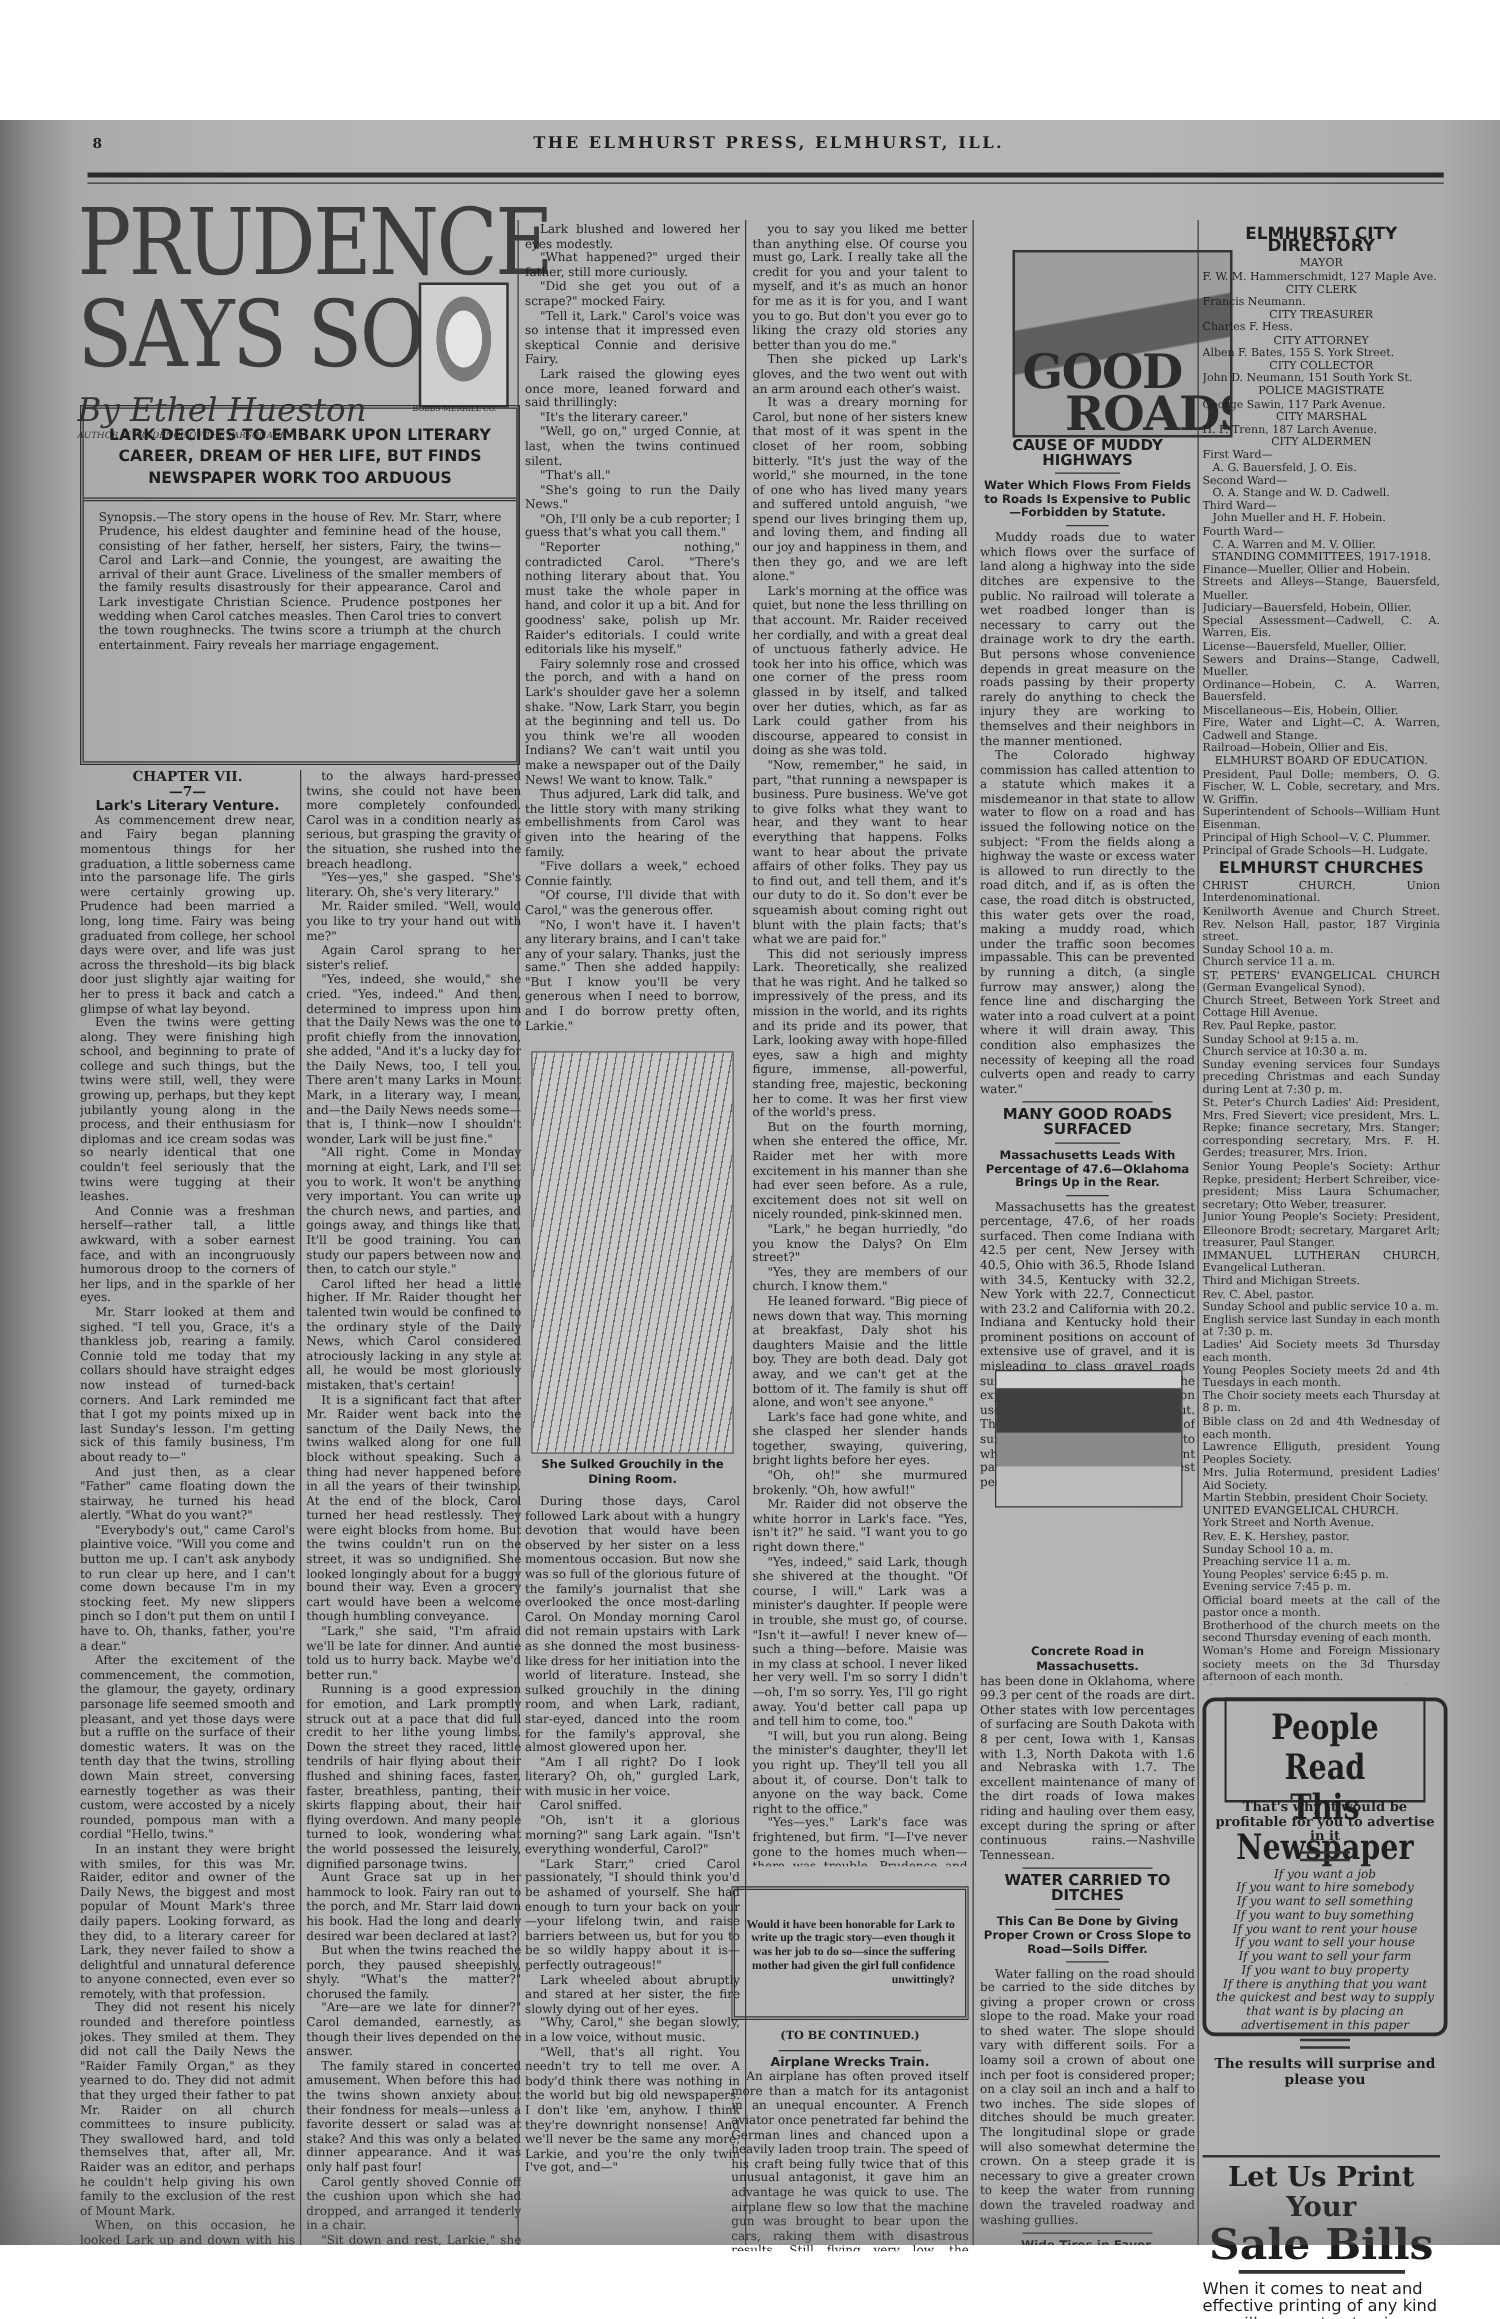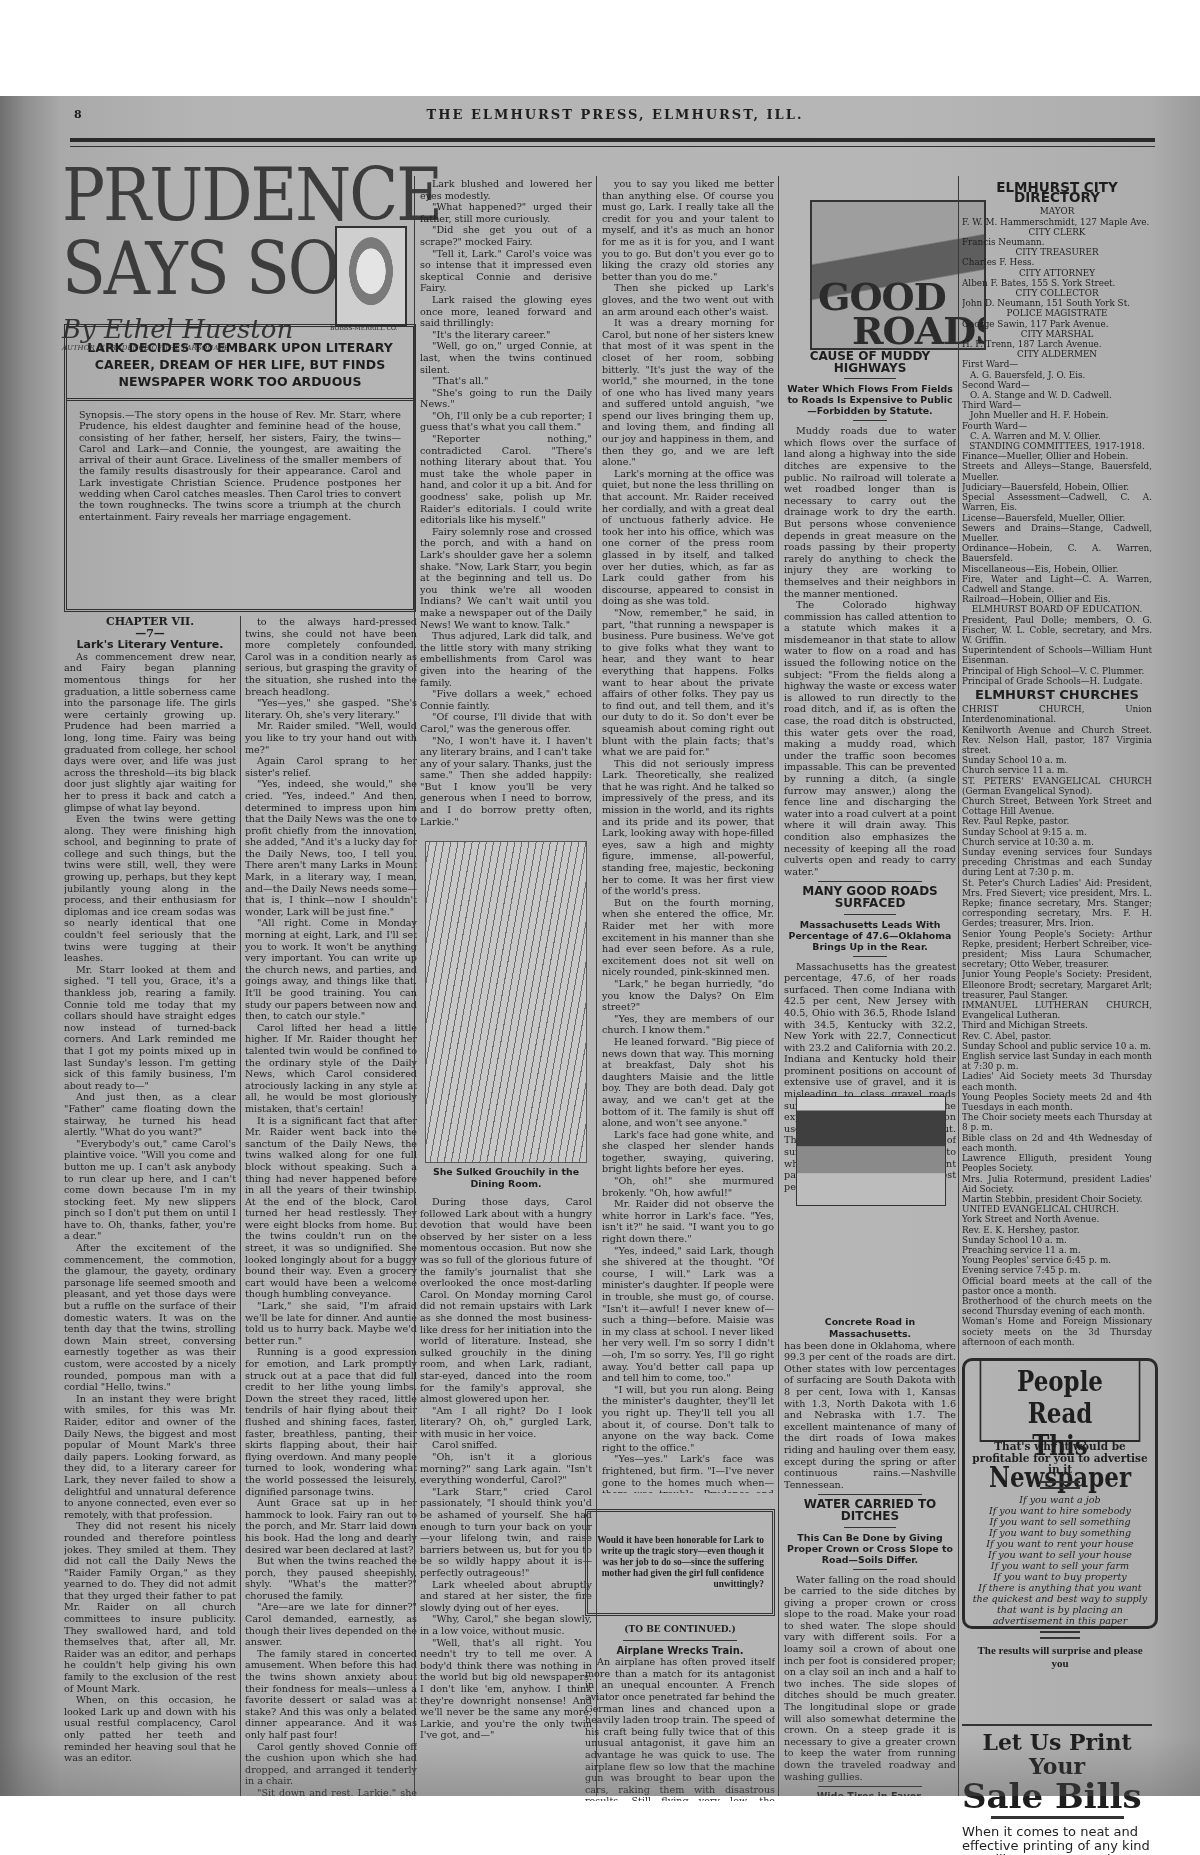--- a/index.html
+++ b/index.html
@@ -29,25 +29,25 @@
   .roads-img { position:absolute; left:782px; top:104px; width:172px; height:146px; border:2px solid #333; background:linear-gradient(170deg,#9e9e9e 0 35%,#5e5e5e 36% 55%,#a3a3a3 56%); overflow:hidden;margin-left:28px; }
   .roads-img .w1 { position:absolute; left:6px; top:72px; font-family:"DejaVu Serif", serif; font-weight:bold; font-size:38px; color:#2c2c2c; letter-spacing:-1px; }
   .roads-img .w2 { position:absolute; left:40px; top:106px; font-family:"DejaVu Serif", serif; font-weight:bold; font-size:38px; color:#2c2c2c; letter-spacing:-1px; }
   .photo { position:absolute; left:796px; top:1000px; width:148px; height:108px; border:1px solid #333; background:linear-gradient(180deg,#cfcfcf 0 12%,#3f3f3f 13% 45%,#8a8a8a 46% 70%,#bcbcbc 71%); }
   .hrule { height:1px; background:#333; margin:4px auto; width:60%; }
   .adbox { position:absolute; left:962px; top:1262px; width:190px; height:265px; border:3px solid #2a2a2a; border-radius:10px; }
   .adbox .pr { position:absolute; left:0; right:0; top:0; height:74px; border:2px solid #2a2a2a; margin:-3px; text-align:center; font-family:"DejaVu Serif", serif; font-weight:bold; font-size:28px; line-height:32px; padding-top:6px; transform:scaleX(0.82); }
   .adbox .body { position:absolute; left:6px; right:6px; top:80px; text-align:center; font-size:9.6px; line-height:11.6px; }
   .adbox .body .lead { font-weight:bold; font-size:10.5px; }
   .adbox .body .it { font-style:italic; font-size:9.6px; line-height:11px; }
-  .adbox .body .res { font-weight:bold; font-size:11px; line-height:13px;font-family:Liberation Serif, serif; }
+  .adbox .body .res { font-weight:bold; font-size:11px; line-height:13px; }
   .bar2 { width:40px; height:4px; border-top:2px solid #333; border-bottom:2px solid #333; margin:5px auto; }
   .salebox { position:absolute; left:962px; top:1628px; width:190px; }
   .salebox .l1 { font-family:"DejaVu Serif", serif; font-weight:bold; font-size:22px; text-align:center; line-height:24px; }
-  .salebox .l2 { font-family:"DejaVu Serif", serif; font-weight:bold; font-size:34px; line-height:36px; }
+  .salebox .l2 { font-family:"DejaVu Serif", serif; font-weight:bold; font-size:34px; text-align:center; line-height:36px; }
   .salebox .txt { font-family:"DejaVu Sans", sans-serif; font-size:13px; line-height:14px; margin-top:6px; text-align:left; }
   .dir { font-size:8.8px; line-height:10.2px; }
   .dir .c { text-align:center; }
   .dir .h { text-align:center; font-family:"DejaVu Sans", sans-serif; font-weight:bold; font-size:13px; margin:4px 0; }
   .captionbox { border:3px double #333; padding:23px 8px; margin:8px 0; text-align:right; font-family:Liberation Serif, serif; font-weight:bold; font-size:9.4px; line-height:11px; }
 </style>
 </head>
 <body>
 
 <div class="page">
@@ -72,20 +72,21 @@
     <div class="hdr">LARK DECIDES TO EMBARK UPON LITERARY CAREER, DREAM OF HER LIFE, BUT FINDS NEWSPAPER WORK TOO ARDUOUS</div>
     <div class="syn">Synopsis.—The story opens in the house of Rev. Mr. Starr, where Prudence, his eldest daughter and feminine head of the house, consisting of her father, herself, her sisters, Fairy, the twins—Carol and Lark—and Connie, the youngest, are awaiting the arrival of their aunt Grace. Liveliness of the smaller members of the family results disastrously for their appearance. Carol and Lark investigate Christian Science. Prudence postpones her wedding when Carol catches measles. Then Carol tries to convert the town roughnecks. The twins score a triumph at the church entertainment. Fairy reveals her marriage engagement.</div>
   </div>
 
   <div class="col" style="left:64px;top:520px;width:172px;height:1180px;">
     <div class="chapter">CHAPTER VII.</div>
     <div class="chapter">—7—</div>
     <div class="chapter" style="font-family:'DejaVu Sans',sans-serif;">Lark's Literary Venture.</div>
     <p>As commencement drew near, and Fairy began planning momentous things for her graduation, a little soberness came into the parsonage life. The girls were certainly growing up. Prudence had been married a long, long time. Fairy was being graduated from college, her school days were over, and life was just across the threshold—its big black door just slightly ajar waiting for her to press it back and catch a glimpse of what lay beyond.</p>
     <p>Even the twins were getting along. They were finishing high school, and beginning to prate of college and such things, but the twins were still, well, they were growing up, perhaps, but they kept jubilantly young along in the process, and their enthusiasm for diplomas and ice cream sodas was so nearly identical that one couldn't feel seriously that the twins were tugging at their leashes.</p>
+    <p>And Connie was a freshman herself—rather tall, a little awkward, with a sober earnest face, and with an incongruously humorous droop to the corners of her lips, and in the sparkle of her eyes.</p>
     <p>Mr. Starr looked at them and sighed. "I tell you, Grace, it's a thankless job, rearing a family. Connie told me today that my collars should have straight edges now instead of turned-back corners. And Lark reminded me that I got my points mixed up in last Sunday's lesson. I'm getting sick of this family business, I'm about ready to—"</p>
     <p>And just then, as a clear "Father" came floating down the stairway, he turned his head alertly. "What do you want?"</p>
     <p>"Everybody's out," came Carol's plaintive voice. "Will you come and button me up. I can't ask anybody to run clear up here, and I can't come down because I'm in my stocking feet. My new slippers pinch so I don't put them on until I have to. Oh, thanks, father, you're a dear."</p>
     <p>After the excitement of the commencement, the commotion, the glamour, the gayety, ordinary parsonage life seemed smooth and pleasant, and yet those days were but a ruffle on the surface of their domestic waters. It was on the tenth day that the twins, strolling down Main street, conversing earnestly together as was their custom, were accosted by a nicely rounded, pompous man with a cordial "Hello, twins."</p>
     <p>In an instant they were bright with smiles, for this was Mr. Raider, editor and owner of the Daily News, the biggest and most popular of Mount Mark's three daily papers. Looking forward, as they did, to a literary career for Lark, they never failed to show a delightful and unnatural deference to anyone connected, even ever so remotely, with that profession.</p>
     <p>They did not resent his nicely rounded and therefore pointless jokes. They smiled at them. They did not call the Daily News the "Raider Family Organ," as they yearned to do. They did not admit that they urged their father to pat Mr. Raider on all church committees to insure publicity. They swallowed hard, and told themselves that, after all, Mr. Raider was an editor, and perhaps he couldn't help giving his own family to the exclusion of the rest of Mount Mark.</p>
     <p>When, on this occasion, he looked Lark up and down with his usual restful complacency, Carol only patted her teeth and reminded her heaving soul that he was an editor.</p>
 
   </div>
   <div class="vrule" style="left:240px;top:520px;height:1180px;"></div>

